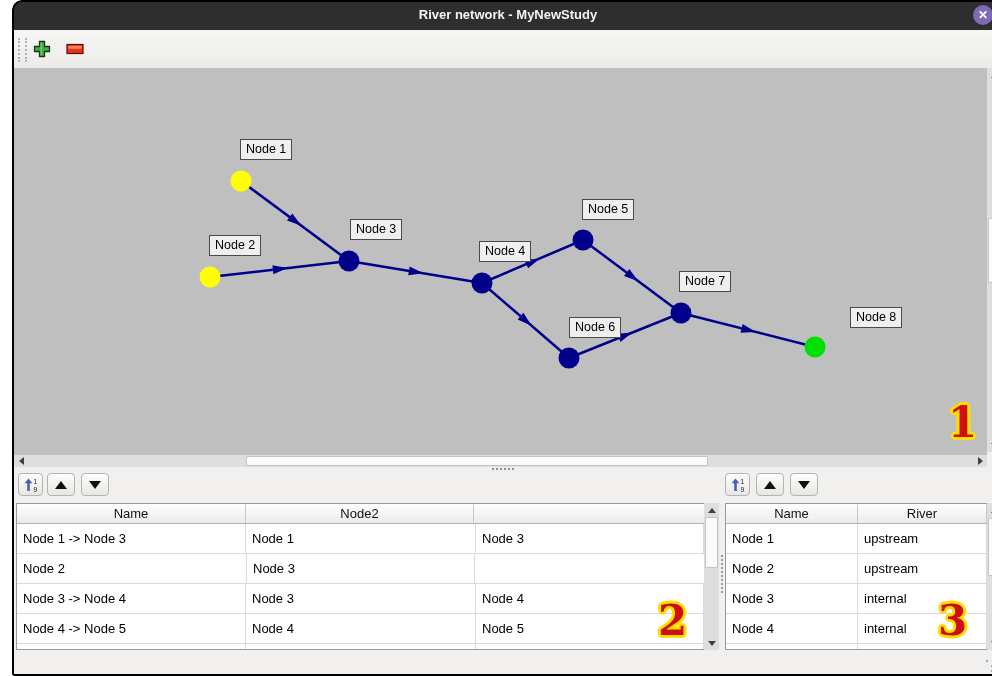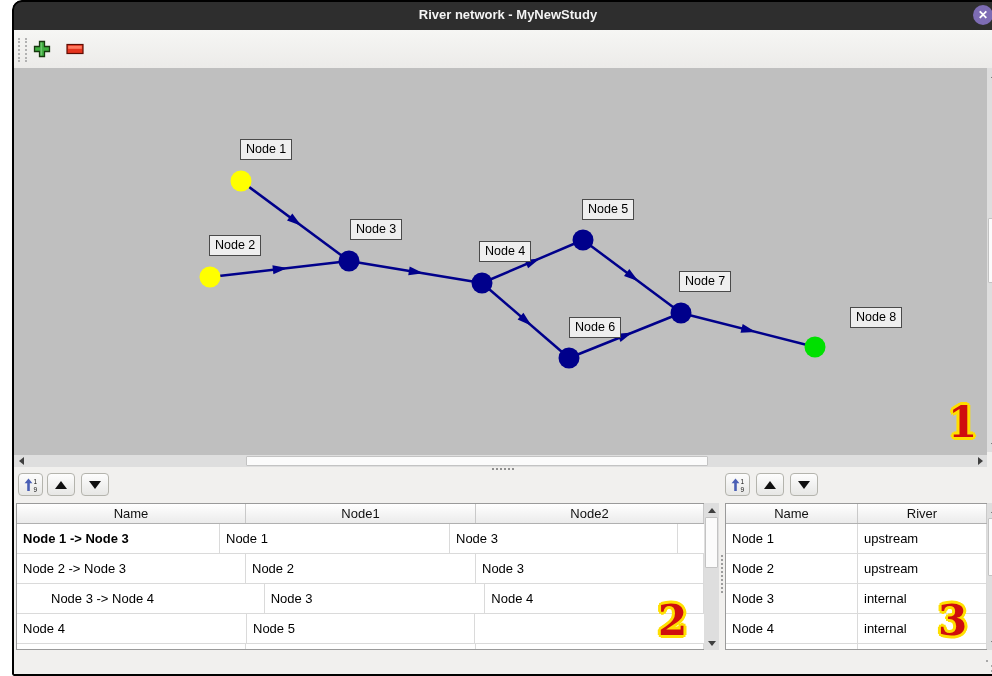--- a/index.html
+++ b/index.html
@@ -183,39 +183,38 @@
   <div class="mini-btn" style="left:744px;width:28px;">
     <div class="tri tri-up-big"></div>
   </div>
   <div class="mini-btn" style="left:778px;width:28px;">
     <div class="tri tri-down-big"></div>
   </div>
 
   <div class="dtable" id="links-table" style="left:4px;width:689px;height:147px;">
       <div class="thead">
         <div class="th" style="width: 229px;">Name</div>
-        <div class="th" style="width: 230px;">Node1</div>
         <div class="th" style="width: 228px;">Node2</div>
       </div>
       <div class="trow">
-        <div class="td" style="width: 203px; font-weight: bold;">Node 1 -&gt; Node 3</div>
+        <div class="td" style="width: 229px;">Node 1 -&gt; Node 3</div>
         <div class="td" style="width: 230px;">Node 1</div>
         <div class="td" style="width: 228px;">Node 3</div>
       </div>
       <div class="trow">
-        <div class="td" style="width: 229px;">Node 2 -&gt; Node 3</div>
         <div class="td" style="width: 230px;">Node 2</div>
         <div class="td" style="width: 228px;">Node 3</div>
       </div>
       <div class="trow">
-        <div class="td" style="width: 229px; margin-left: 28px;">Node 3 -&gt; Node 4</div>
+        <div class="td" style="width: 229px;">Node 3 -&gt; Node 4</div>
         <div class="td" style="width: 230px;">Node 3</div>
         <div class="td" style="width: 228px;">Node 4</div>
       </div>
       <div class="trow">
+        <div class="td" style="width: 229px;">Node 4 -&gt; Node 5</div>
         <div class="td" style="width: 230px;">Node 4</div>
         <div class="td" style="width: 228px;">Node 5</div>
       </div>
       <div class="trow">
         <div class="td" style="width: 229px;"></div>
         <div class="td" style="width: 230px;"></div>
         <div class="td" style="width: 228px;"></div>
       </div>
     </div>
   <div class="sb" style="left:692px;top:503px;width:15px;height:147px;">

